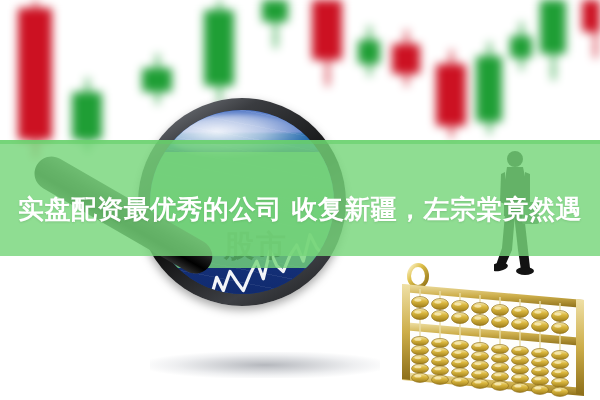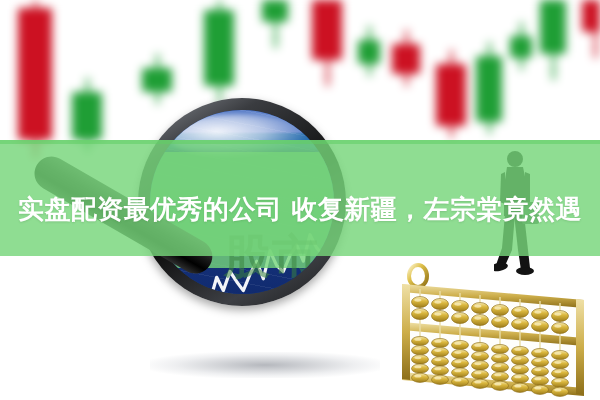--- a/index.html
+++ b/index.html
@@ -130,21 +130,21 @@
   .lens-greenstripe {
     position: absolute;
     left: 0; top: 42px;
     width: 300px; height: 116px;
     background: rgba(118, 214, 122, 0.80);
   }
   .lens-cn {
     position: absolute;
     left: 74px;
     top: 74px;
-    font-size: 46px;
+    font-size: 30px;
     font-weight: 700;
     color: rgba(58, 132, 62, 0.55);
     letter-spacing: 2px;
     white-space: nowrap;
     font-family: "DejaVu Sans", "Liberation Sans", sans-serif;
   }
   .lens-line {
     position: absolute;
     left: 0; top: 0;
     width: 300px; height: 260px;

